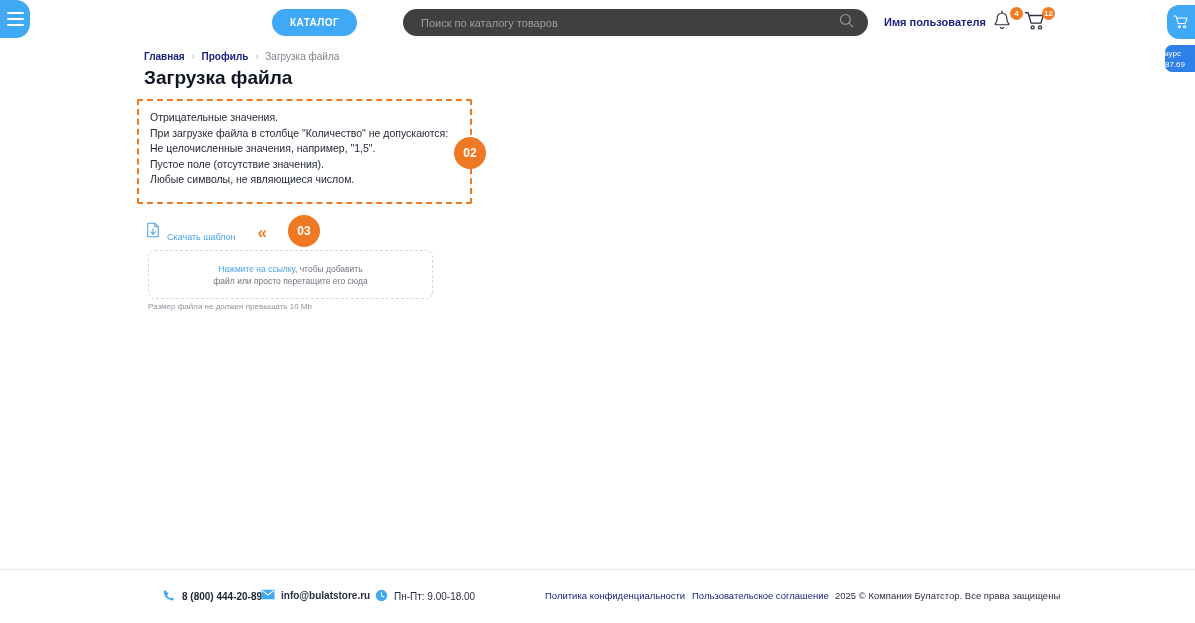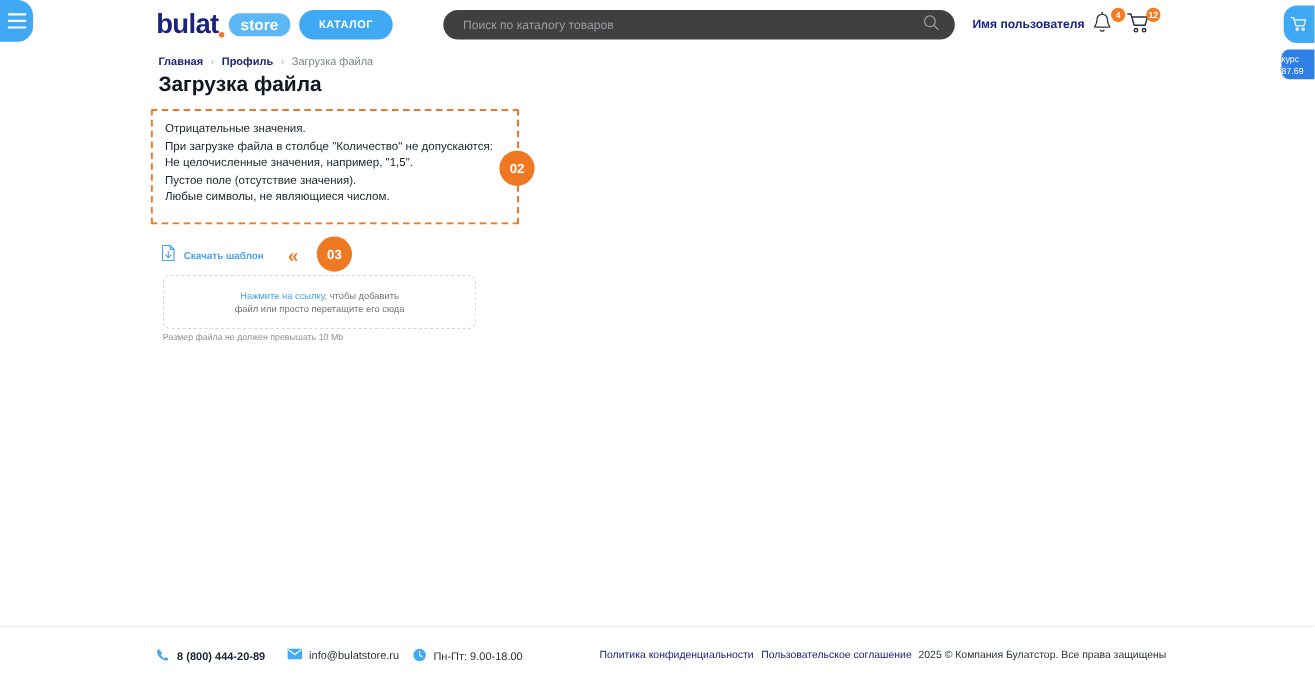--- a/index.html
+++ b/index.html
@@ -227,24 +227,23 @@
   
   .template-row {
     position: absolute;
     left: 146px; top: 220px;
     display: flex;
     align-items: center;
     height: 24px;
   }
   .template-link {
     display: flex;
-    align-items: center;
+    align-items: flex-end;
     gap: 7px;
     cursor: pointer;
-    font-weight: bold;
   }
   .template-link .label {
     font-size: 9px;
     color: #4aa3e8;
   }
   .chevrons {
     margin-left: 22px;
     color: #ef7822;
     font-size: 17px;
     font-weight: bold;
@@ -296,22 +295,22 @@
   .contact {
     position: absolute;
     display: flex;
     align-items: center;
     gap: 6px;
     font-size: 10px;
     font-weight: bold;
     color: #1d2330;
     top: 19px;
   }
-  .contact.phone { left: 142px; }
-  .contact.mail  { left: 261px; font-weight: normal; color: #2b3140; }
+  .contact.phone { left: 163px; }
+  .contact.mail  { left: 261px; font-weight: bold; color: #2b3140; }
   .contact.hours { left: 375px; font-weight: normal; color: #2b3140; }
 
   .footer-link {
     position: absolute;
     top: 20px;
     font-size: 9.5px;
     color: #1b237e;
     text-decoration: none;
     cursor: pointer;
   }
@@ -328,27 +327,20 @@
 <body>
 
 <div class="header">
 
   <div class="hamburger">
     <span></span>
     <span></span>
     <span></span>
   </div>
 
-  <div class="logo">
-    <span class="logo-word">
-      <span>bulat</span>
-      <span class="logo-dot"></span>
-    </span>
-    <span class="logo-pill">store</span>
-  </div>
 
   <button class="catalog-btn">КАТАЛОГ</button>
 
   <div class="search-box">
     <input class="search-input" type="text" placeholder="Поиск по каталогу товаров" style="">
     <span class="search-icon">
       <svg width="15" height="15" viewBox="0 0 20 20">
         <circle cx="8.5" cy="8.5" r="6.5" fill="none" stroke="#9aa0a8" stroke-width="1.4"></circle>
         <line x1="13.3" y1="13.3" x2="18.5" y2="18.5" stroke="#9aa0a8" stroke-width="1.4" stroke-linecap="round"></line>
       </svg>

